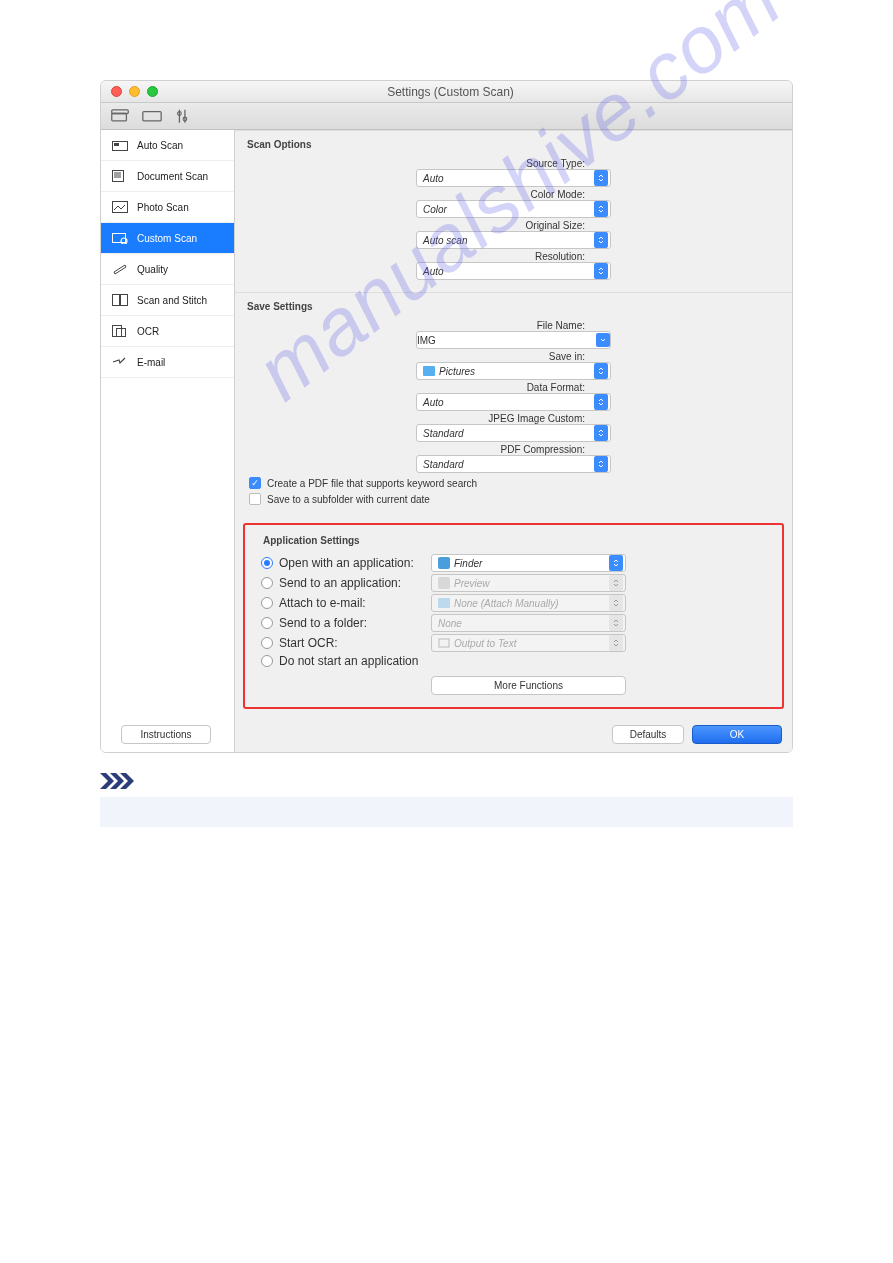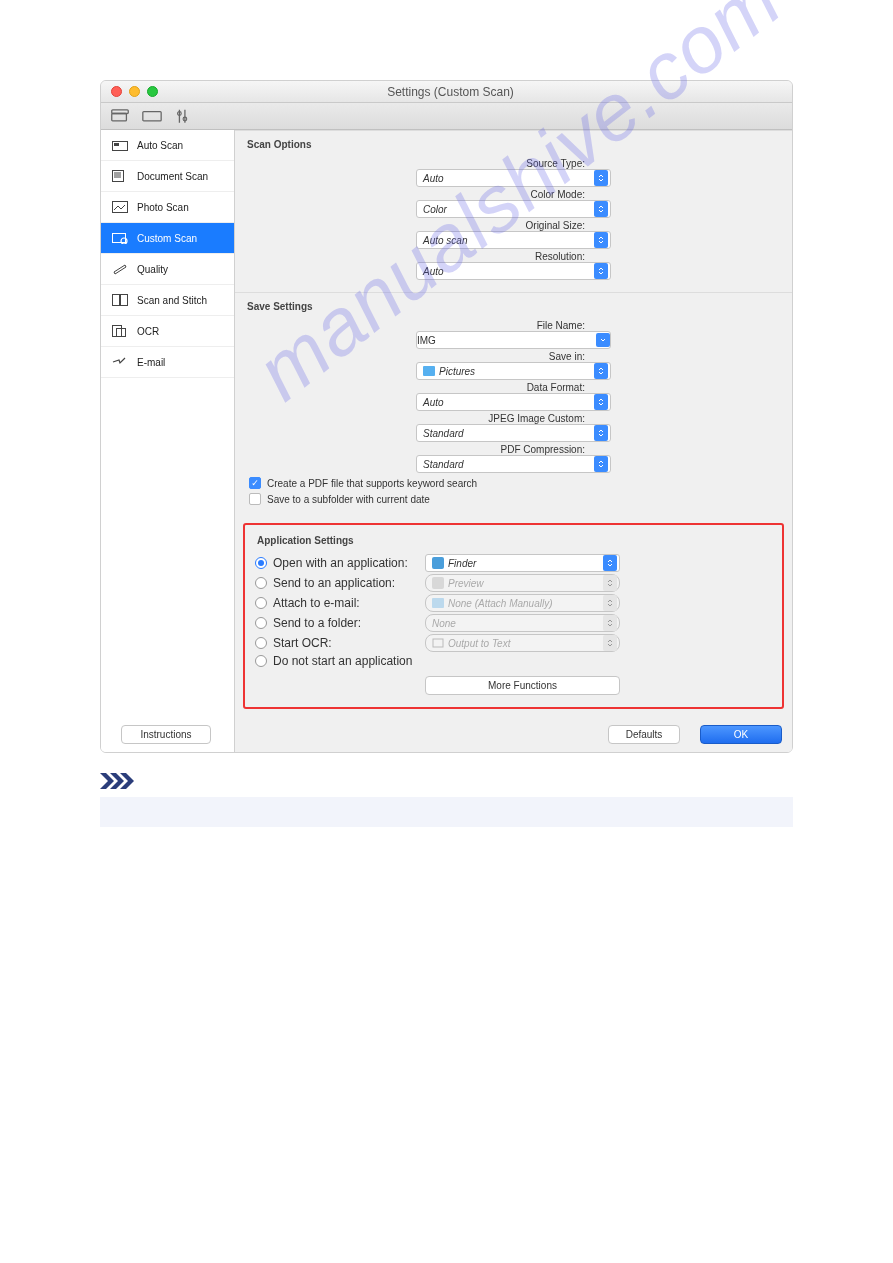--- a/index.html
+++ b/index.html
@@ -116,21 +116,20 @@
     padding: 1px 18px 1px 6px;
     font-size: 10px;
     display: flex;
     align-items: center;
     cursor: pointer;
     font-style: italic;
   }
   .select.disabled {
     background: #f3f3f3;
     color: #aaa;
-    border-radius: 8px;
   }
   .select .arrows {
     position: absolute;
     right: 2px; top: 0; bottom: 0;
     width: 14px;
     background: #3b8cff;
     border-radius: 2px;
     display: flex;
     flex-direction: column;
     align-items: center;
@@ -171,21 +170,21 @@
     display: inline-flex;
     align-items: center;
     justify-content: center;
     font-size: 9px;
     color: #fff;
   }
   .checkbox.checked { background: #3b8cff; border-color:#3b8cff; }
   .app-settings {
     border: 2px solid #e33;
     border-radius: 3px;
-    padding: 8px 10px 10px 10px;
+    padding: 8px 10px 10px 16px;
     margin: 6px 8px 8px 8px;
     background: #f0f0f0;
   }
   .radio {
     width: 12px; height: 12px;
     border: 1px solid #999;
     border-radius: 50%;
     background: #fff;
     margin-right: 6px;
     display: inline-flex;
@@ -217,21 +216,21 @@
   }
   .button.primary {
     background: linear-gradient(#4d97ff, #1f6def);
     color: #fff;
     border-color: #1a5cc8;
   }
   .footer {
     display: flex;
     align-items: center;
     padding: 8px 10px;
-    gap: 20px;
+    gap: 8px;
     background: #f0f0f0;
   }
   .footer .spacer { flex: 1; }
   .chevrons {
     margin: 20px 0 0 100px;
     height: 16px;
   }
   .chevrons svg { height: 16px; }
   .lightband {
     margin: 8px 100px 0 100px;
@@ -576,21 +575,21 @@
       </div>
 
       <div class="footer">
         <div class="button" style="width:90px; margin-left:-124px">
           <span>Instructions</span>
         </div>
         <div class="spacer"></div>
         <div class="button" style="width:72px">
           <span>Defaults</span>
         </div>
-        <div class="button primary" style="width:82px">
+        <div class="button primary" style="width:90px">
           <span>OK</span>
         </div>
       </div>
 
     </div>
   </div>
 </div>
 
 <div class="chevrons">
   <svg viewBox="0 0 40 16" width="40" height="16">

